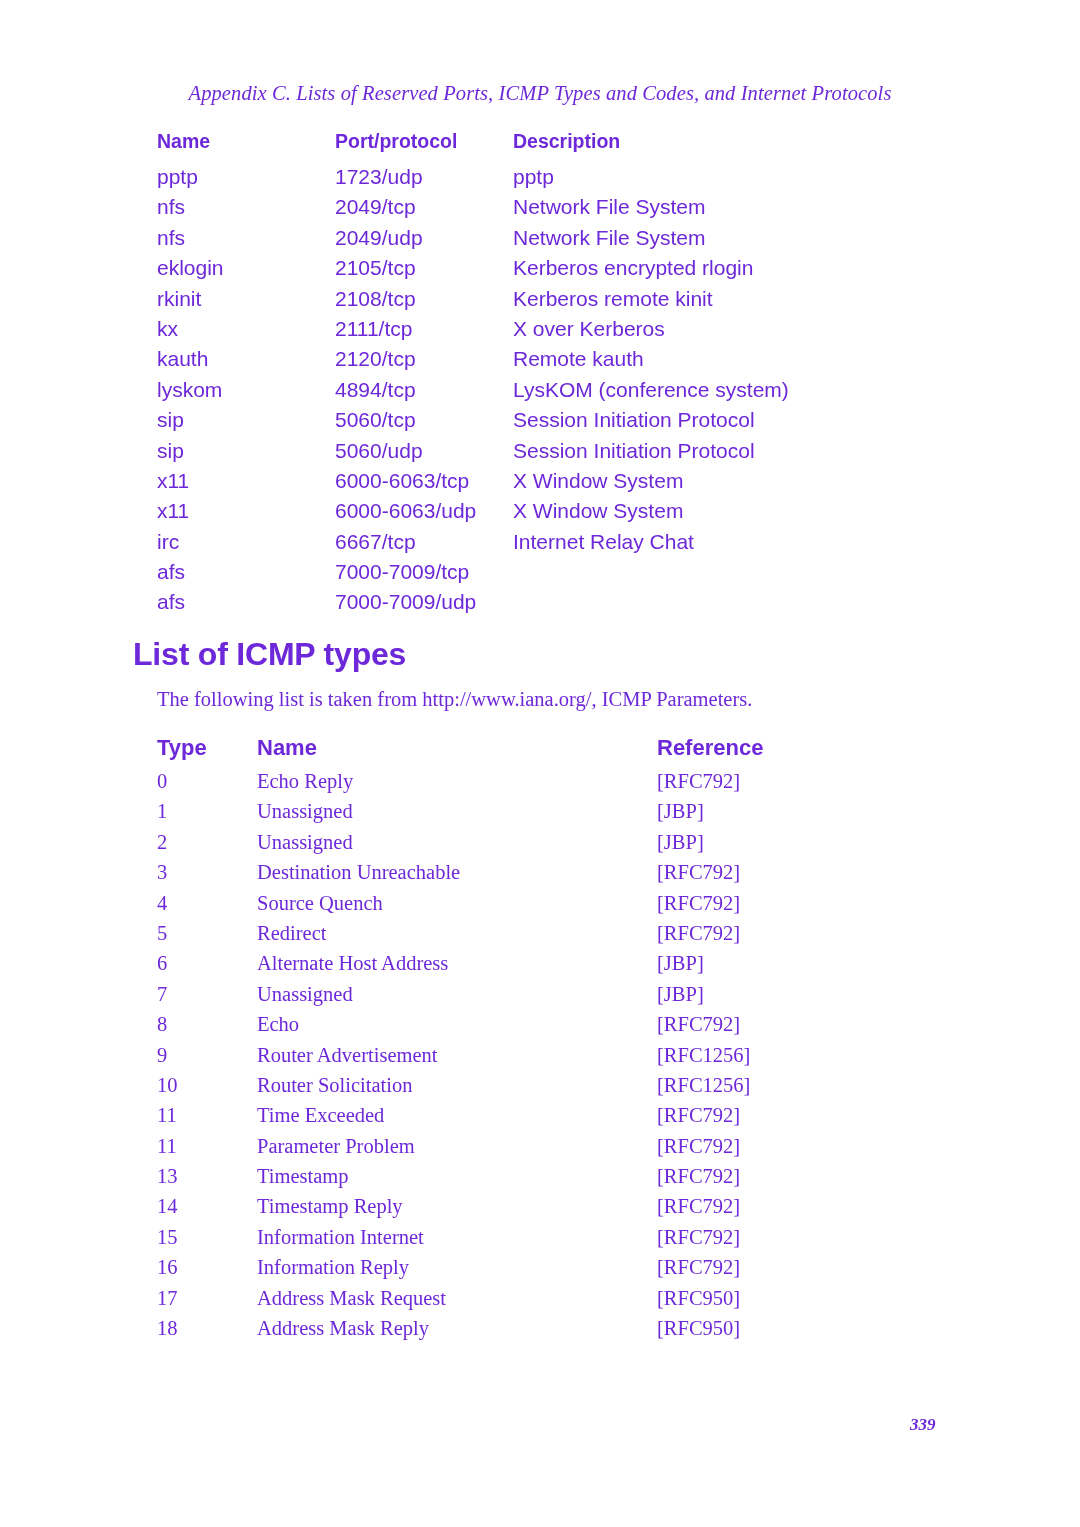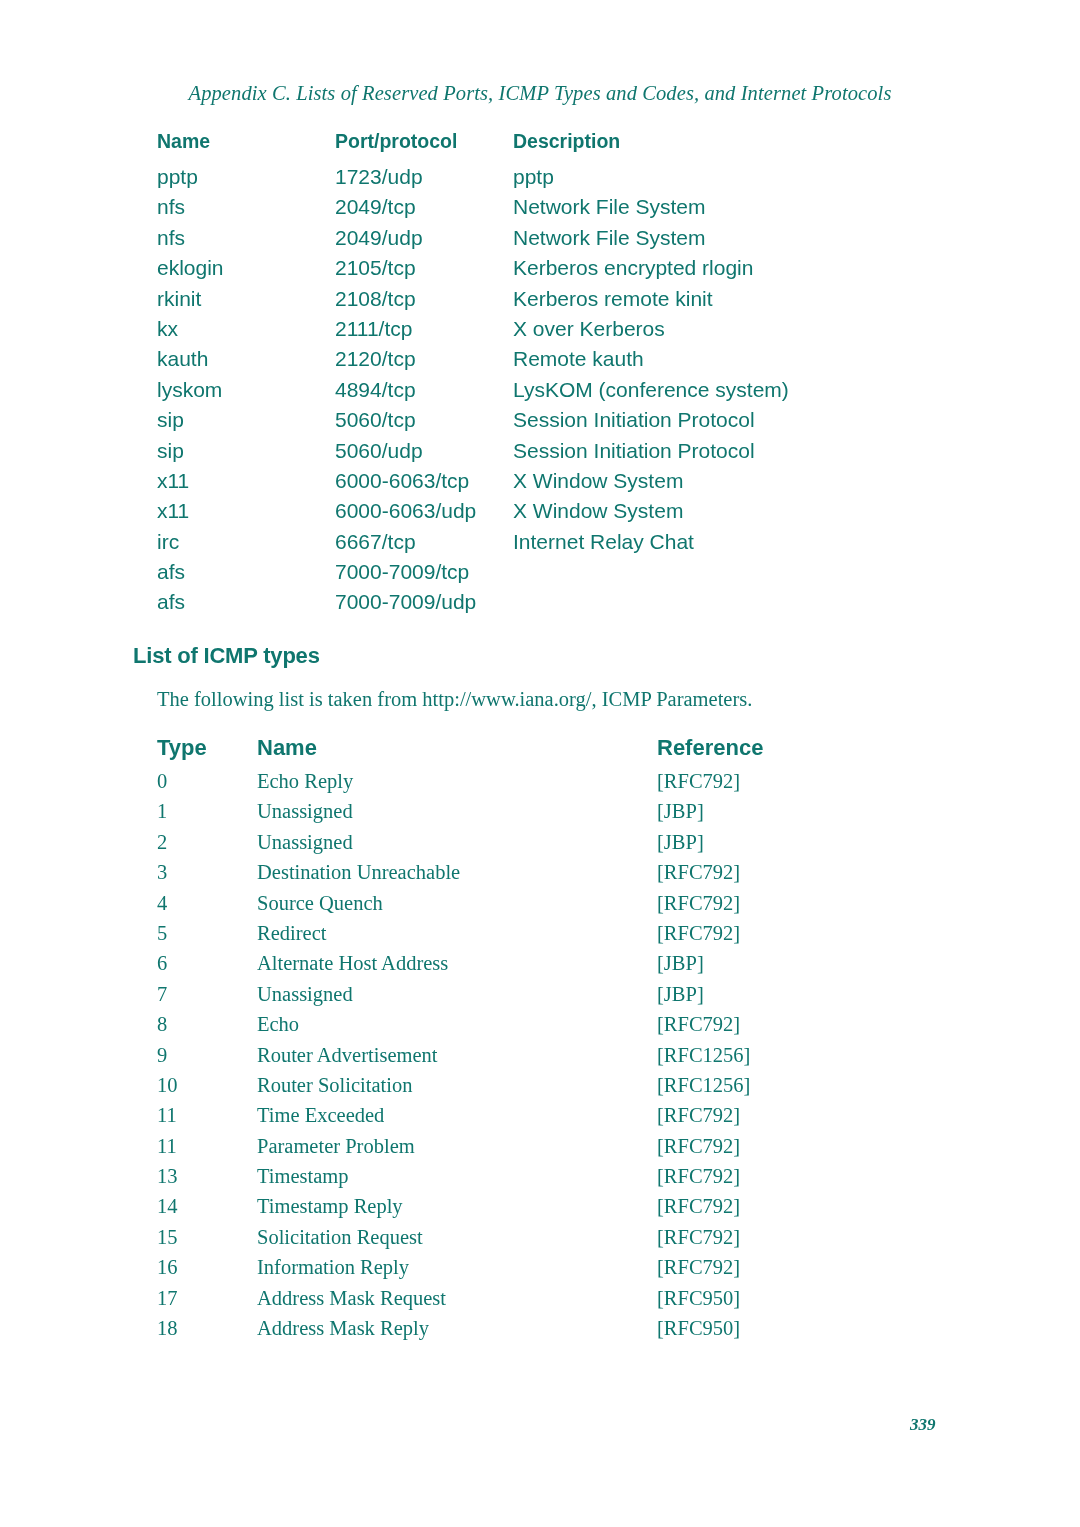--- a/index.html
+++ b/index.html
@@ -6,21 +6,21 @@
     margin: 0;
     padding: 0;
     background: #ffffff;
   }
   .page {
     position: relative;
     width: 960px;
     height: 1527px;
     background: #ffffff;
     overflow: hidden;
-    color: #0f766e;
+    color: #6d28d9;
   }
 
   
   .running-head {
     position: absolute;
     left: 0;
     top: 82px;
     width: 1080px;
     text-align: center;
     font-family: "Liberation Serif", "DejaVu Serif", serif;
@@ -54,24 +54,23 @@
   .col-port   { position: absolute; left: 178px; top: 0; }
   .col-desc   { position: absolute; left: 356px; top: 0; }
 
   
   .section-heading {
     position: absolute;
     left: 133px;
     top: 636px;
     font-family: "Liberation Sans", "DejaVu Sans", sans-serif;
     font-weight: bold;
-    font-size: 22px;
+    font-size: 32px;
     letter-spacing: -0.2px;
     white-space: nowrap;
-    margin-top: 7px;
   }
   .intro-text {
     position: absolute;
     left: 157px;
     top: 688px;
     font-family: "Liberation Serif", "DejaVu Serif", serif;
     font-size: 20.5px;
     white-space: nowrap;
     text-align: center;
   }
@@ -284,21 +283,21 @@
           <span class="col-iname">Timestamp</span>
           <span class="col-ref">[RFC792]</span>
         </div>
         <div class="icmp-row">
           <span class="col-type">14</span>
           <span class="col-iname">Timestamp Reply</span>
           <span class="col-ref">[RFC792]</span>
         </div>
         <div class="icmp-row">
           <span class="col-type">15</span>
-          <span class="col-iname">Solicitation Request</span>
+          <span class="col-iname">Information Internet</span>
           <span class="col-ref">[RFC792]</span>
         </div>
         <div class="icmp-row">
           <span class="col-type">16</span>
           <span class="col-iname">Information Reply</span>
           <span class="col-ref">[RFC792]</span>
         </div>
         <div class="icmp-row">
           <span class="col-type">17</span>
           <span class="col-iname">Address Mask Request</span>

